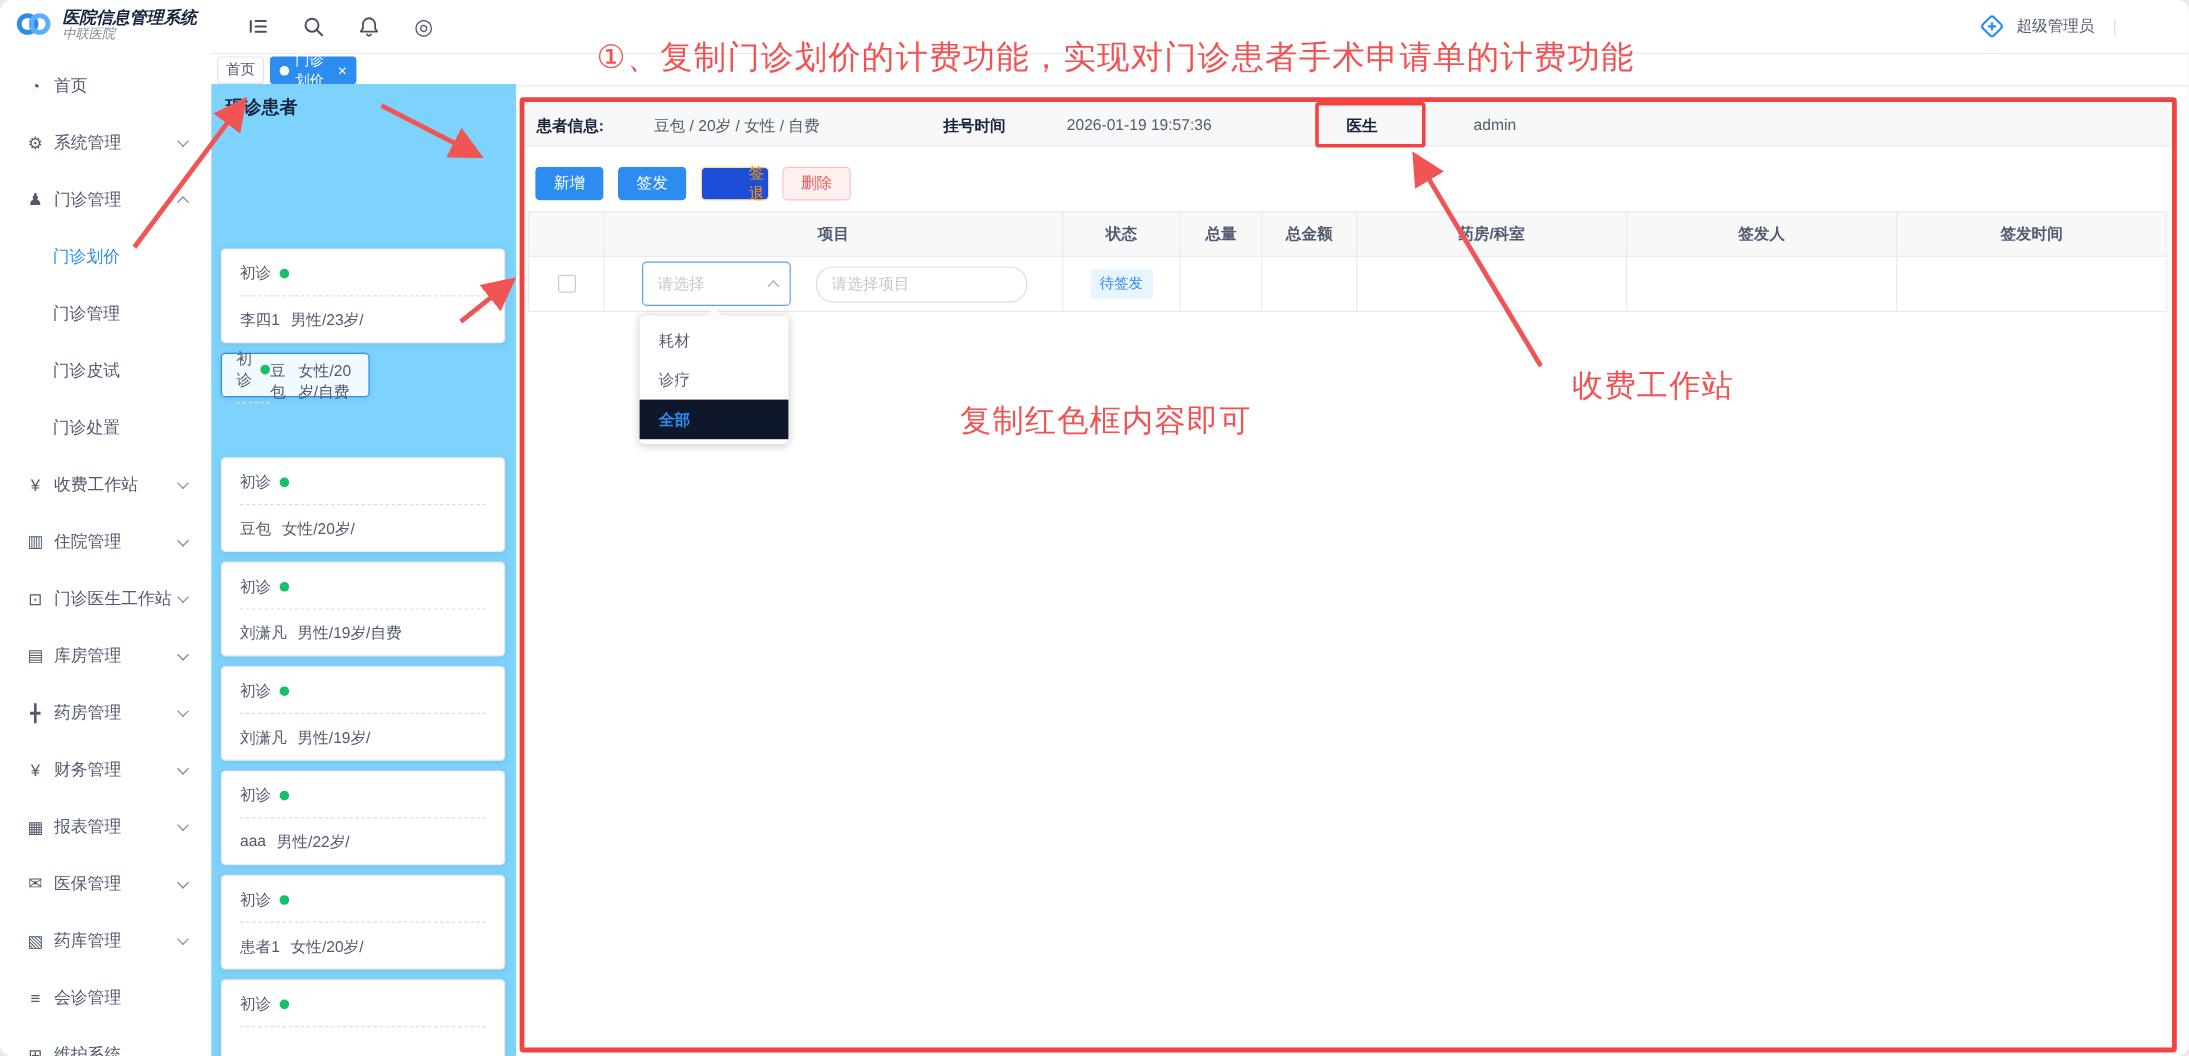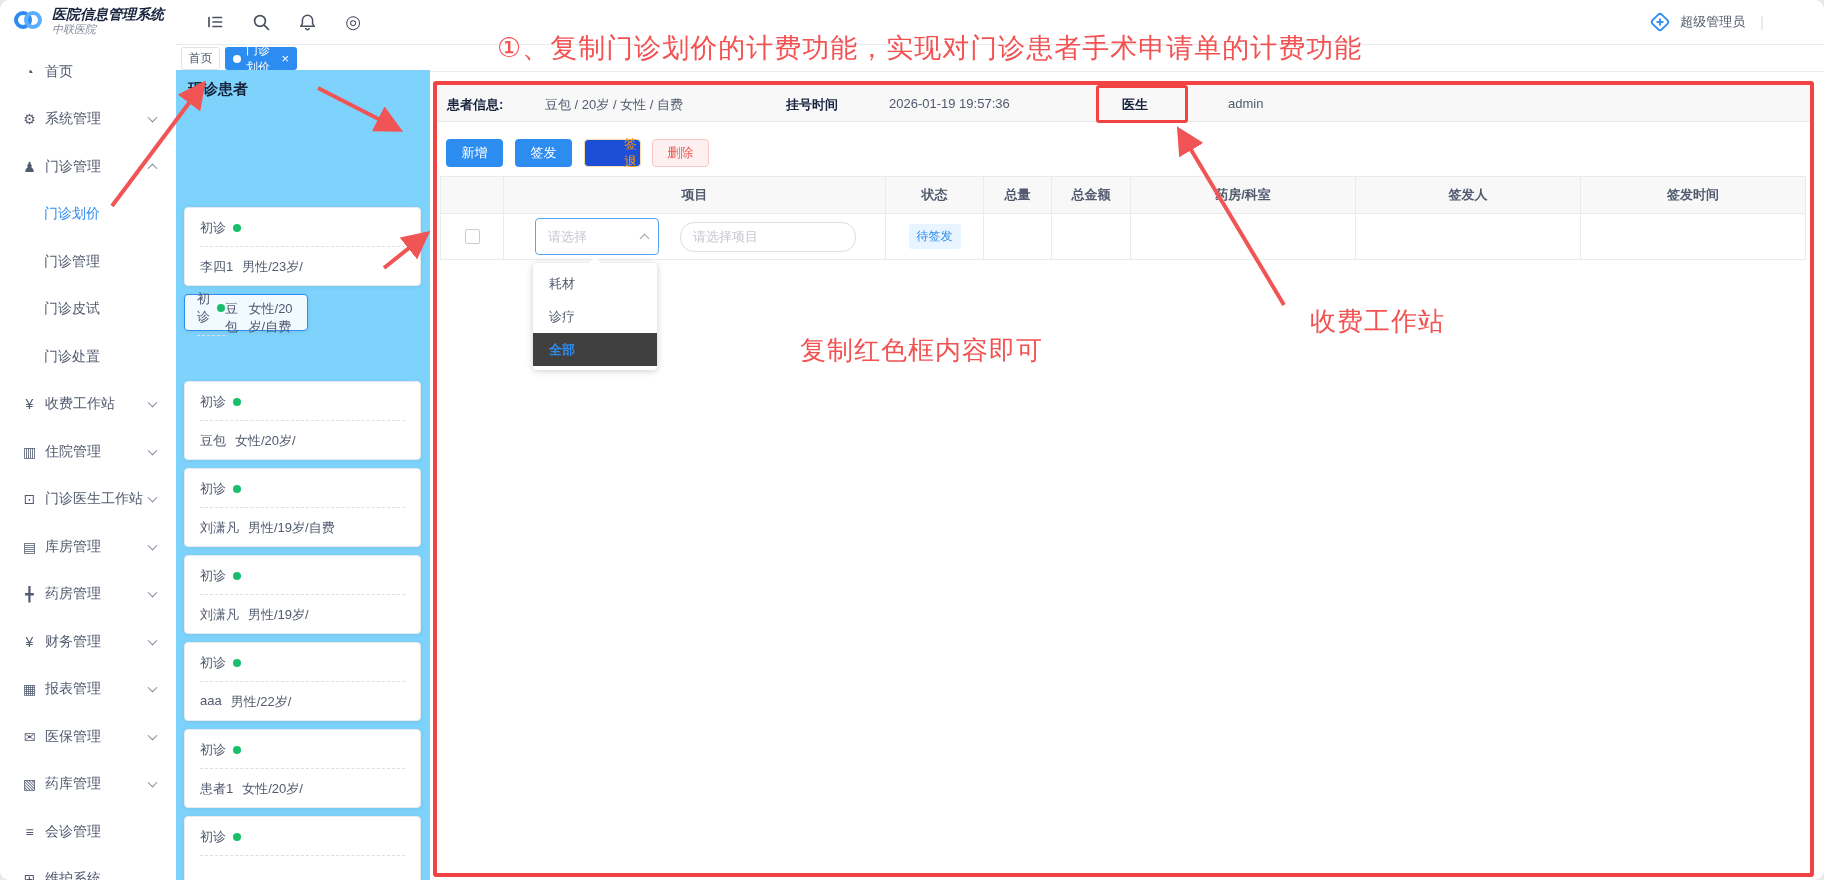--- a/index.html
+++ b/index.html
@@ -77,21 +77,21 @@
   .iteminput::placeholder{color:#c5c8ce;}
   .cbx{width:15px;height:15px;border:1px solid #c8cbd0;border-radius:2px;background:#fff;display:block;margin:0 auto;cursor:pointer;}
   .badge{display:inline-block;background:#e8f4ff;color:#2d8cf0;font-size:12px;padding:4px 8px;border-radius:3px;}
 
   
   .dropdown{position:absolute;left:533px;top:263px;width:124px;background:#fff;border-radius:4px;
             box-shadow:0 1px 7px rgba(0,0,0,.2);padding:4px 0;z-index:20;}
   .drop-caret{position:absolute;top:-6px;left:56px;width:0;height:0;border-left:6px solid transparent;
               border-right:6px solid transparent;border-bottom:6px solid #fff;}
   .drop-item{height:33px;display:flex;align-items:center;padding-left:16px;font-size:13px;color:#515a6e;cursor:pointer;}
-  .drop-item.on{color:#2d8cf0;background:#404040;font-weight:bold;}
+  .drop-item.on{color:#2d8cf0;background:#0f172a;font-weight:bold;}
 
   
   .anno{color:#f25252;z-index:51;pointer-events:none;white-space:nowrap;}
   .anno-box{position:absolute;border:4px solid #f24242;border-radius:3px;pointer-events:none;z-index:49;}
   .overlay{position:absolute;left:0;top:0;z-index:50;pointer-events:none;}
 </style>
 </head>
 <body>
 
 <div class="page">

